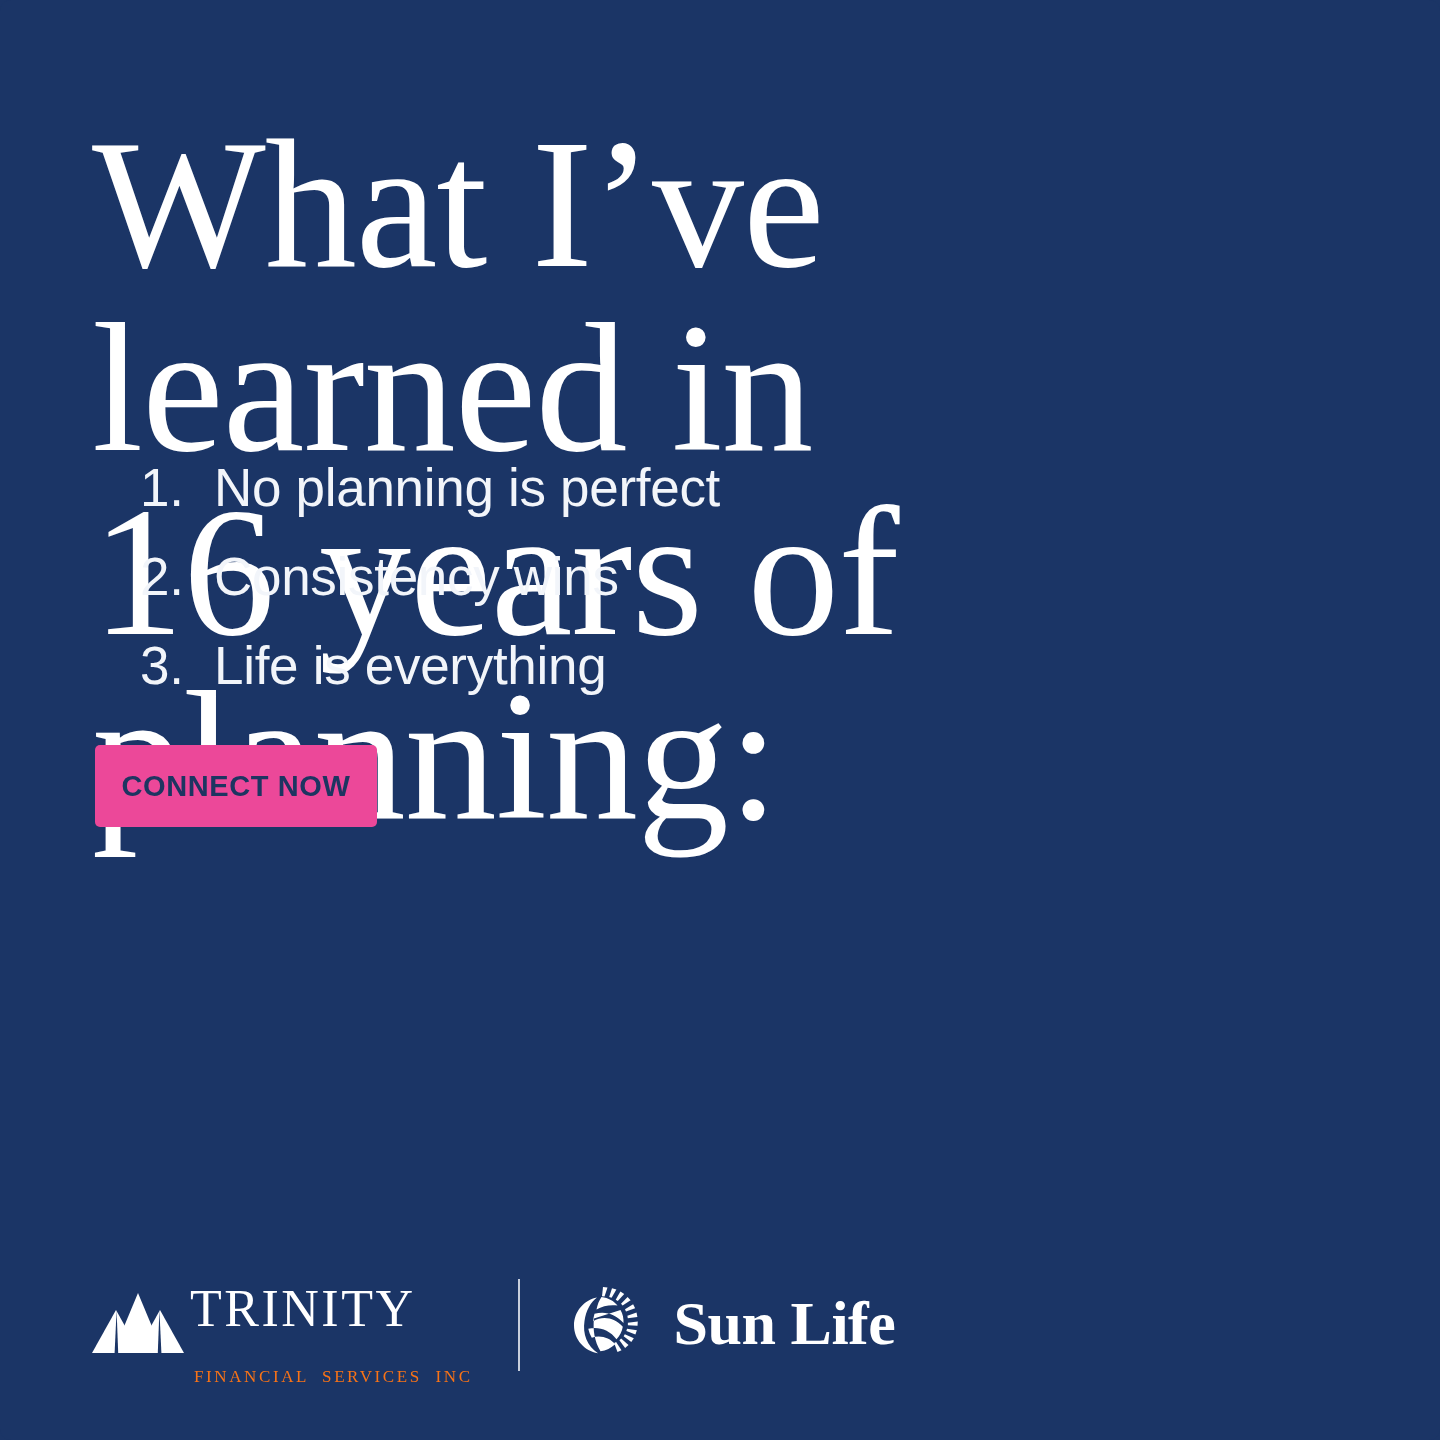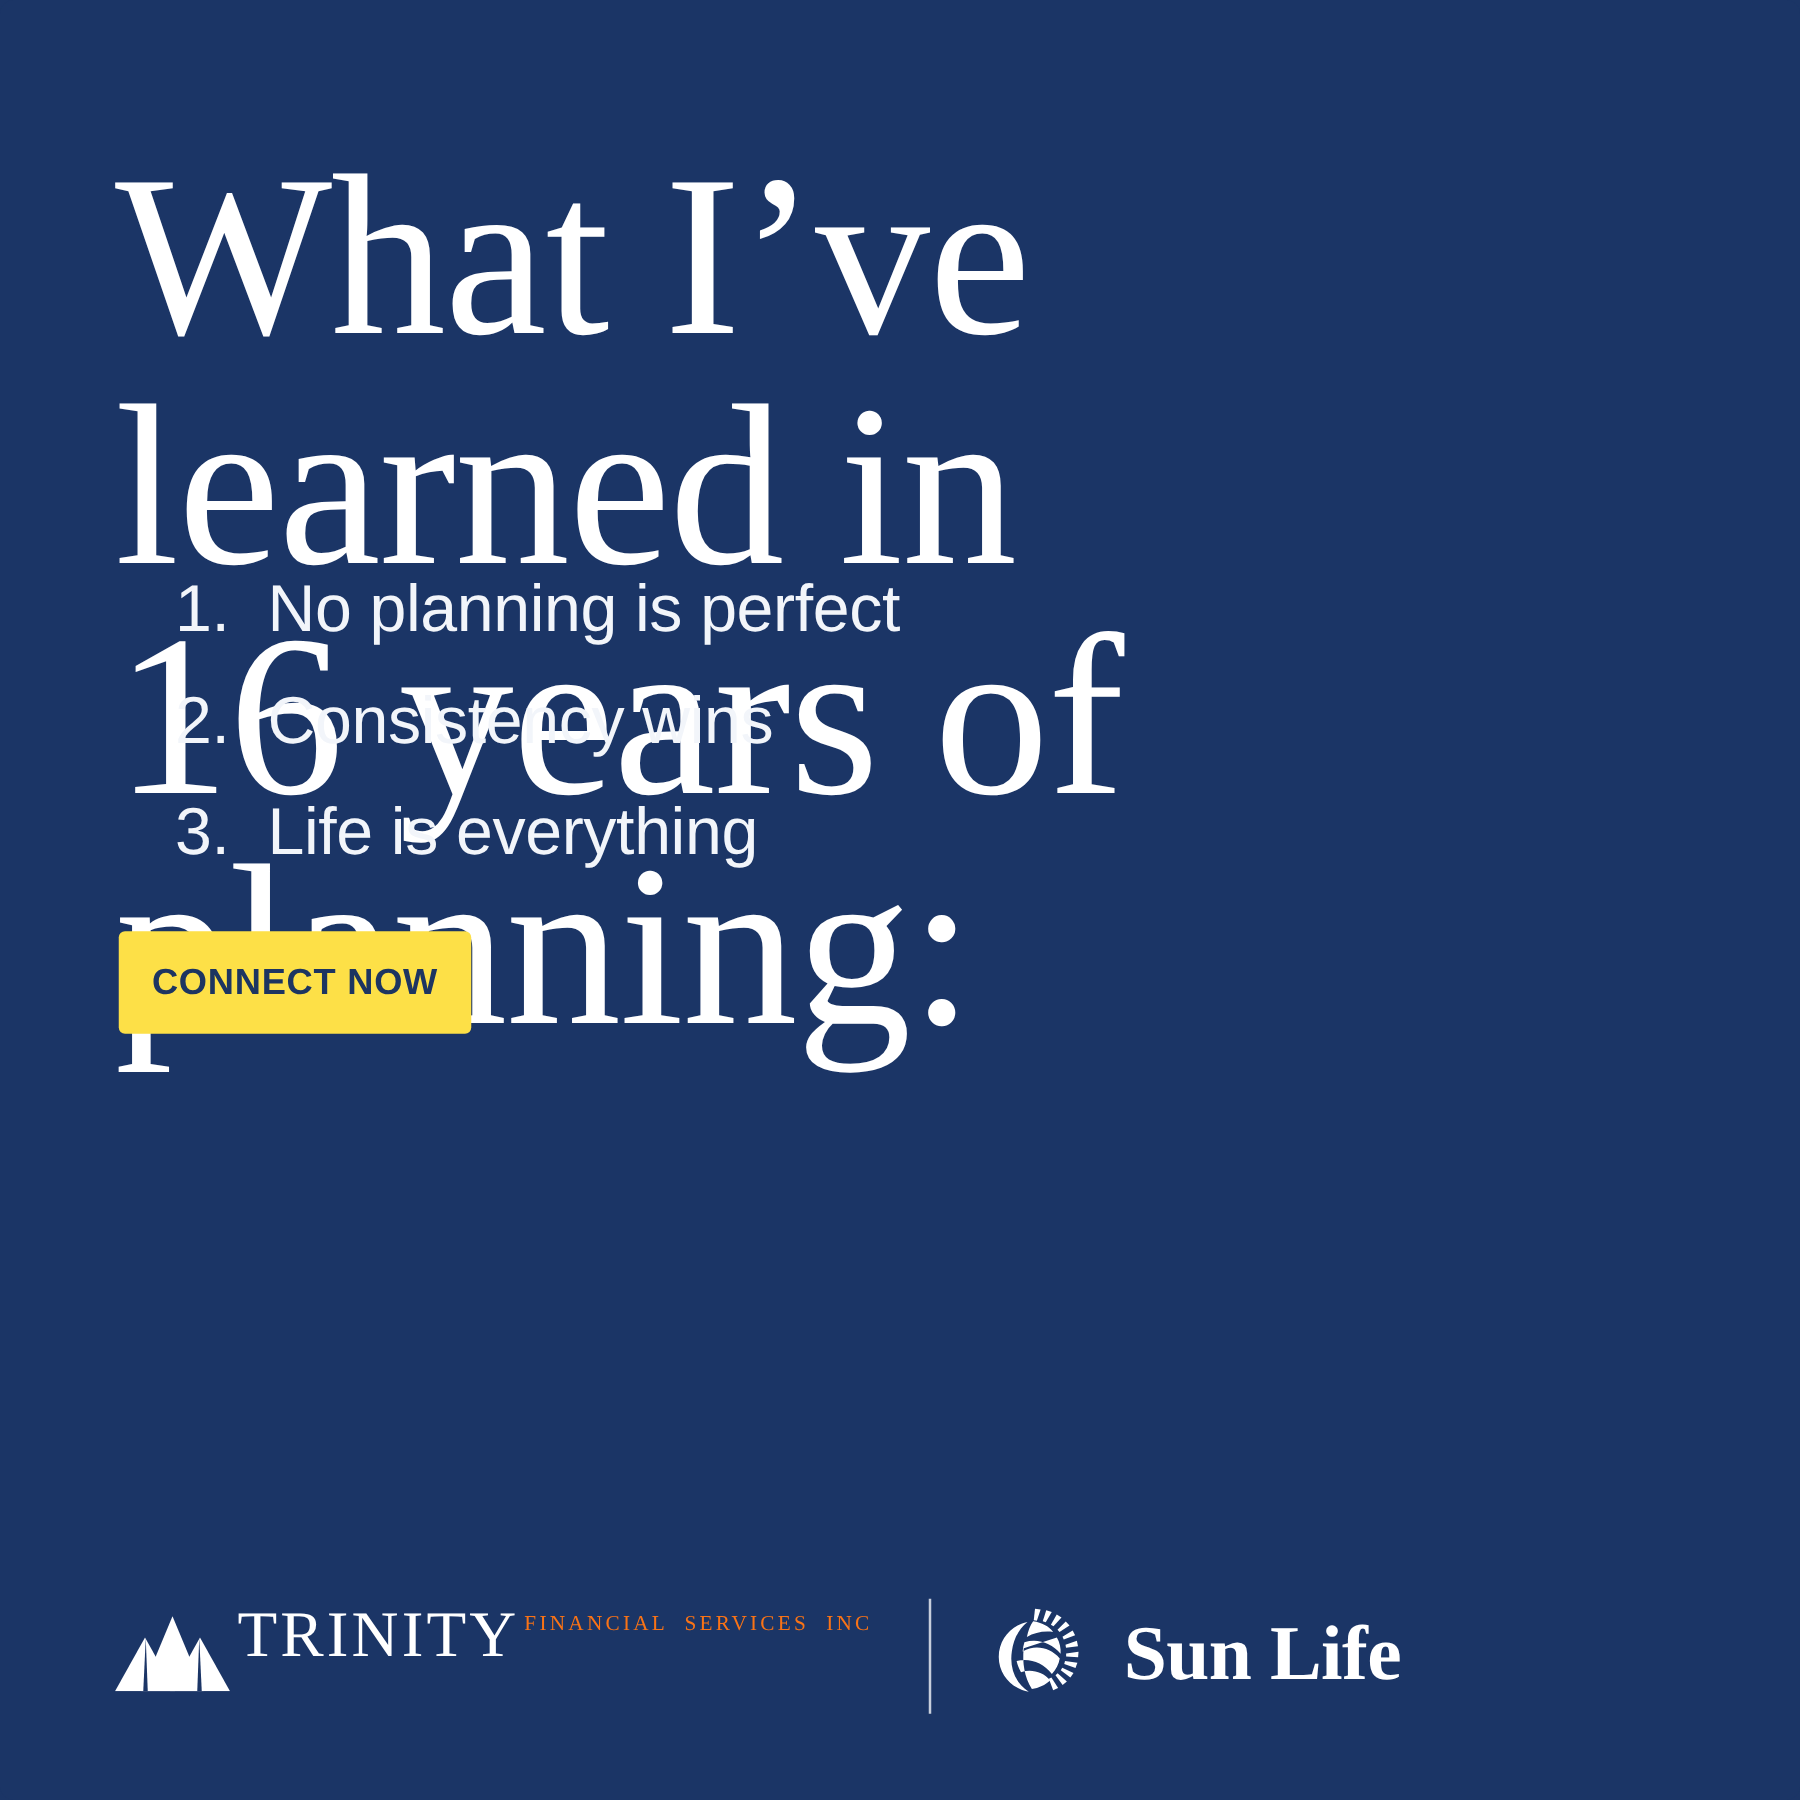--- a/index.html
+++ b/index.html
@@ -65,21 +65,21 @@
     flex: 1 1 auto;
   }
 
   
   .cta {
     position: absolute;
     left: 95px;
     top: 745px;
     width: 282px;
     height: 82px;
-    background: #fde047;
+    background: #ec4899;
     border: none;
     border-radius: 5px;
     color: #1d3561;
     font-family: "Liberation Sans", sans-serif;
     font-size: 29px;
     font-weight: 700;
     letter-spacing: 0.6px;
     display: flex;
     align-items: center;
     justify-content: center;
@@ -103,23 +103,24 @@
   }
   .trinity-mark {
     width: 92px;
     height: 62px;
     margin-top: 12px;
     flex: 0 0 92px;
   }
   .trinity-words {
     margin-left: 6px;
     display: flex;
-    flex-direction: row;
+    flex-direction: column;
     justify-content: flex-start;
     padding-top: 4px;
+    gap: 26px;
   }
   .trinity-name {
     font-family: "Liberation Serif", "DejaVu Serif", serif;
     font-size: 52px;
     font-weight: 400;
     letter-spacing: 2.5px;
     color: #ffffff;
     line-height: 1.0;
   }
   .trinity-sub {

